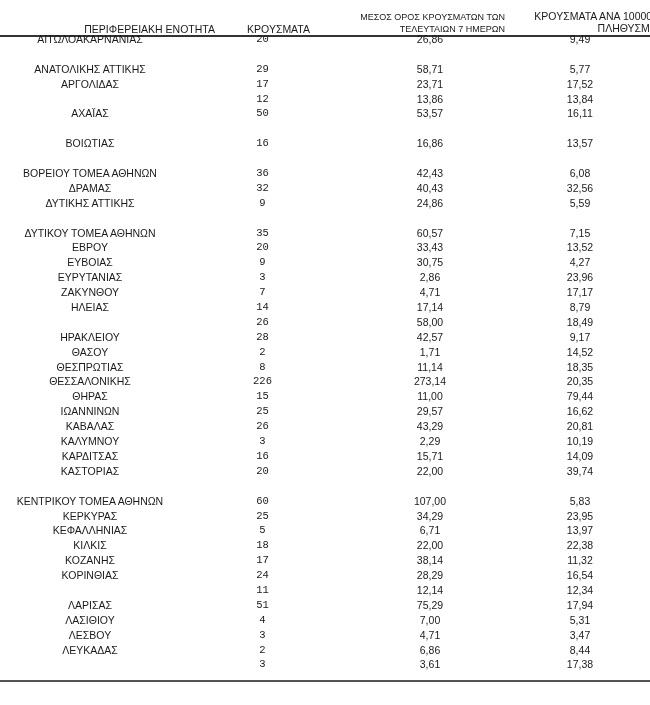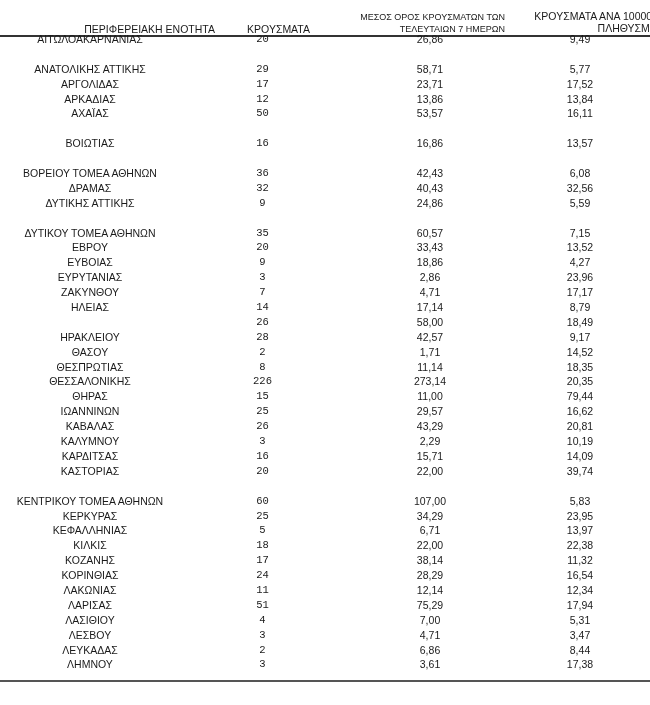--- a/index.html
+++ b/index.html
@@ -57,21 +57,20 @@
       <span class="c3">58,71</span>
       <span class="c4">5,77</span>
     </div>
     <div class="row">
       <span class="c1">ΑΡΓΟΛΙΔΑΣ</span>
       <span class="c2">17</span>
       <span class="c3">23,71</span>
       <span class="c4">17,52</span>
     </div>
     <div class="row">
-      <span class="c1">ΑΡΚΑΔΙΑΣ</span>
       <span class="c2">12</span>
       <span class="c3">13,86</span>
       <span class="c4">13,84</span>
     </div>
     <div class="row">
       <span class="c1">ΑΧΑΪΑΣ</span>
       <span class="c2">50</span>
       <span class="c3">53,57</span>
       <span class="c4">16,11</span>
     </div>
@@ -125,21 +124,21 @@
     </div>
     <div class="row">
       <span class="c1">ΕΒΡΟΥ</span>
       <span class="c2">20</span>
       <span class="c3">33,43</span>
       <span class="c4">13,52</span>
     </div>
     <div class="row">
       <span class="c1">ΕΥΒΟΙΑΣ</span>
       <span class="c2">9</span>
-      <span class="c3">18,86</span>
+      <span class="c3">30,75</span>
       <span class="c4">4,27</span>
     </div>
     <div class="row">
       <span class="c1">ΕΥΡΥΤΑΝΙΑΣ</span>
       <span class="c2">3</span>
       <span class="c3">2,86</span>
       <span class="c4">23,96</span>
     </div>
     <div class="row">
       <span class="c1">ΖΑΚΥΝΘΟΥ</span>
@@ -254,21 +253,20 @@
       <span class="c3">38,14</span>
       <span class="c4">11,32</span>
     </div>
     <div class="row">
       <span class="c1">ΚΟΡΙΝΘΙΑΣ</span>
       <span class="c2">24</span>
       <span class="c3">28,29</span>
       <span class="c4">16,54</span>
     </div>
     <div class="row">
-      <span class="c1">ΛΑΚΩΝΙΑΣ</span>
       <span class="c2">11</span>
       <span class="c3">12,14</span>
       <span class="c4">12,34</span>
     </div>
     <div class="row">
       <span class="c1">ΛΑΡΙΣΑΣ</span>
       <span class="c2">51</span>
       <span class="c3">75,29</span>
       <span class="c4">17,94</span>
     </div>
@@ -284,20 +282,19 @@
       <span class="c3">4,71</span>
       <span class="c4">3,47</span>
     </div>
     <div class="row">
       <span class="c1">ΛΕΥΚΑΔΑΣ</span>
       <span class="c2">2</span>
       <span class="c3">6,86</span>
       <span class="c4">8,44</span>
     </div>
     <div class="row">
-      <span class="c1">ΛΗΜΝΟΥ</span>
       <span class="c2">3</span>
       <span class="c3">3,61</span>
       <span class="c4">17,38</span>
     </div>
   </div>
 
 <div class="botline"></div>
 
 </body></html>

